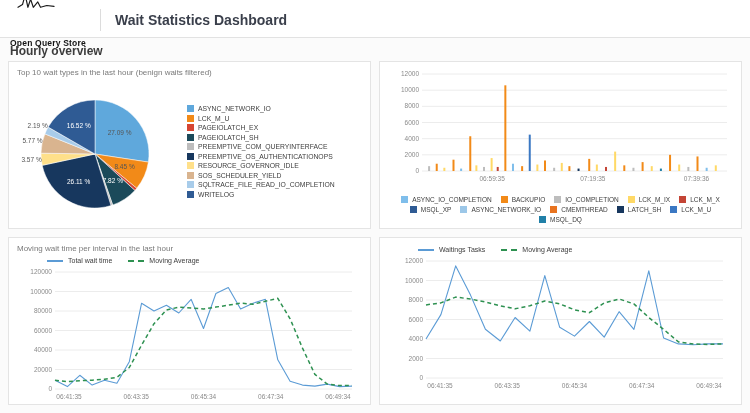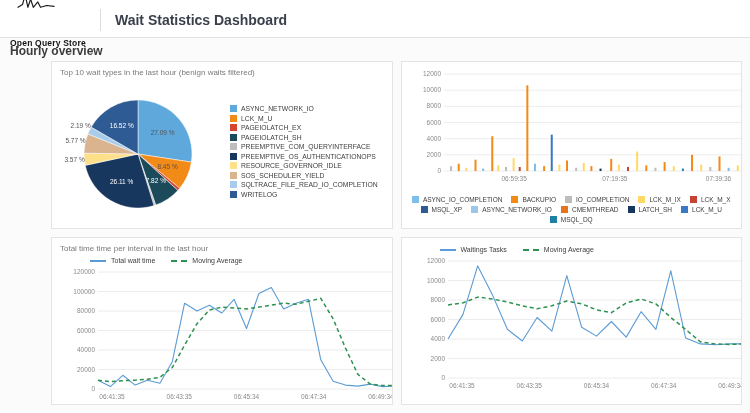--- a/index.html
+++ b/index.html
@@ -9,21 +9,21 @@
 
   header { height:38px; background:#fff; border-bottom:1px solid #e2e2e2; display:flex; align-items:center; padding:2px 10px 0 10px; gap:14px; flex:none; }
   .logo { display:flex; flex-direction:column; align-items:flex-start;gap:28px; }
   .logo svg { height:18px; margin-left:6px; }
   .logo-text { font-size:8.5px; font-weight:bold; color:#141414; white-space:nowrap; letter-spacing:.2px; }
   .vdiv { width:1px; height:22px; background:#dcdcdc; }
   h1 { font-size:14px; font-weight:bold; color:#3a3f4b; }
 
   .section-title { flex:none; padding:6px 0 3px 10px; font-size:12px; font-weight:bold; color:#3c3c3c; }
 
-  .grid { flex:1; min-height:0; display:grid; grid-template-columns:1fr 1fr; grid-template-rows:1fr 1fr; gap:8px; padding:0 8px 8px 8px;margin-left:43px; }
+  .grid { flex:1; min-height:0; display:grid; grid-template-columns:1fr 1fr; grid-template-rows:1fr 1fr; gap:8px; padding:0 8px 8px 8px; }
   .panel { background:#fff; border:1px solid #e4e4e4; padding:6px 8px 4px 8px; display:flex; flex-direction:column; min-height:0; min-width:0; overflow:hidden; }
   .panel-title { flex:none; font-size:8px; color:#7a7a7a; margin-bottom:2px; white-space:nowrap; }
 
   .pie-wrap { flex:1; min-height:0; display:flex; align-items:center; }
   .chart-pie { width:156px; height:140px; flex:none; }
   .legend-col { list-style:none; display:flex; flex-direction:column; gap:2.5px; margin-left:14px; }
   .legend-item { display:flex; align-items:center; gap:4px; font-size:6.8px; color:#3c3c3c; white-space:nowrap; }
   .swatch { width:7px; height:7px; flex:none; }
 
   .chart-bar { flex:1; min-height:0; }
@@ -241,21 +241,21 @@
           </li>
 
           <li class="legend-item">
             <span class="swatch" style="background: rgb(33, 128, 168);"></span>
             <span>MSQL_DQ</span>
           </li>
         </ul>
     </section>
 
     <section class="panel">
-      <div class="panel-title">Total time time per interval in the last hour</div>
+      <div class="panel-title">Moving wait time per interval in the last hour</div>
       <ul class="line-legend">
 
           <li class="legend-item" style="display:flex;align-items:center;gap:5px;">
             <span class="line-swatch" style="border-top: 2px solid rgb(91, 155, 213);"></span>
             <span>Total wait time</span>
           </li>
 
           <li class="legend-item" style="display:flex;align-items:center;gap:5px;">
             <span class="line-swatch" style="border-top: 2px dashed rgb(46, 145, 81);"></span>
             <span>Moving Average</span>

